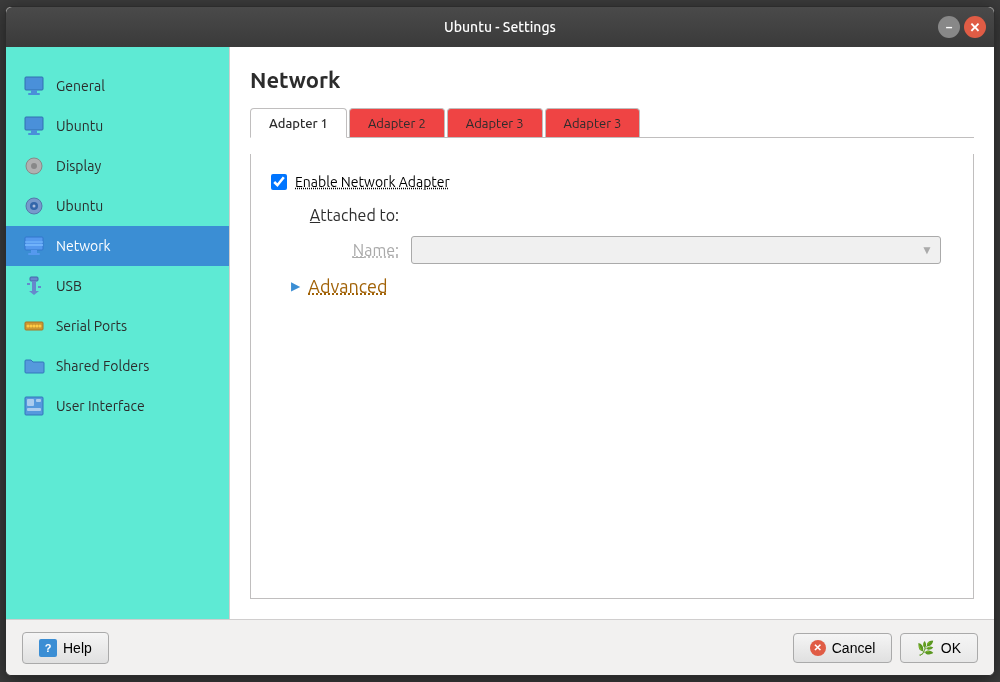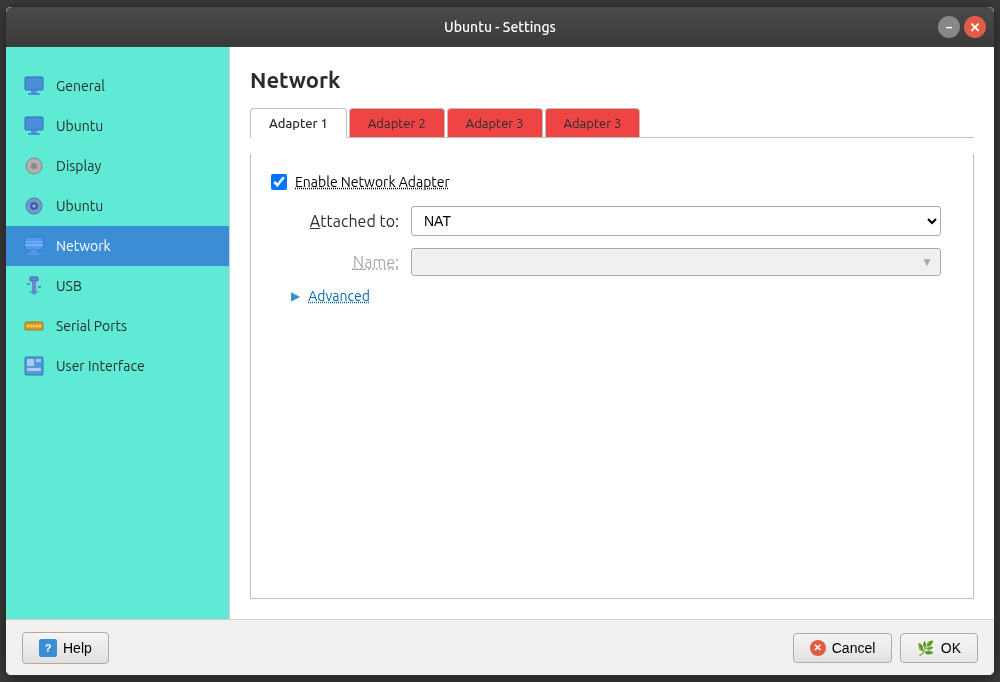--- a/index.html
+++ b/index.html
@@ -208,22 +208,22 @@
       gap: 8px;
       margin-top: 8px;
       padding-left: 20px;
     }
     .arrow-icon {
       color: #3b8ed4;
       font-size: 12px;
       cursor: pointer;
     }
     .advanced-label {
-      color: #0369a1;
-      font-size: 14px;
+      color: #a16207;
+      font-size: 18px;
       text-decoration: underline dotted;
       cursor: pointer;
     }
     .footer {
       height: 56px;
       background: #f2f1f0;
       border-top: 1px solid #d0cece;
       display: flex;
       align-items: center;
       justify-content: space-between;
@@ -379,20 +379,28 @@
             <circle cx="5" cy="11" r="1.5" fill="#ffcc44"></circle>
             <circle cx="8" cy="11" r="1.5" fill="#ffcc44"></circle>
             <circle cx="11" cy="11" r="1.5" fill="#ffcc44"></circle>
             <circle cx="14" cy="11" r="1.5" fill="#ffcc44"></circle>
             <circle cx="17" cy="11" r="1.5" fill="#ffcc44"></circle>
           </svg>
         </div>
         <span class="sidebar-label">Serial Ports</span>
       </div>
 
+      <div class="sidebar-item">
+        <div class="sidebar-icon">
+          <svg width="22" height="22" viewBox="0 0 22 22" fill="none">
+            <path d="M2 6 Q2 5 3 5 L8 5 L10 7 L20 7 Q21 7 21 8 L21 17 Q21 18 20 18 L3 18 Q2 18 2 17 Z" fill="#5599dd" stroke="#3377bb" stroke-width="1"></path>
+          </svg>
+        </div>
+        <span class="sidebar-label">Shared Folders</span>
+      </div>
 
       <div class="sidebar-item">
         <div class="sidebar-icon">
           <svg width="22" height="22" viewBox="0 0 22 22" fill="none">
             <rect x="2" y="2" width="18" height="18" rx="1" fill="#5599dd" stroke="#3377bb" stroke-width="1"></rect>
             <rect x="4" y="4" width="7" height="7" rx="1" fill="#aaccee"></rect>
             <rect x="13" y="4" width="5" height="3" rx="1" fill="#aaccee"></rect>
             <rect x="4" y="13" width="14" height="3" rx="1" fill="#aaccee"></rect>
           </svg>
         </div>
@@ -415,25 +423,20 @@
       <div class="tab-content">
 
         <div class="enable-row">
           <input type="checkbox" class="enable-checkbox" checked="" style="">
           <label class="enable-label">Enable Network Adapter</label>
         </div>
 
         <div class="form-row">
           <div class="form-label">
             <span>A</span>ttached to:
-          </div>
-          <div class="form-control">
-            <select class="dropdown">
-              <option>NAT</option>
-            </select>
           </div>
         </div>
 
         <div class="form-row">
           <div class="form-label disabled">
             <span>N</span>ame:
           </div>
           <div class="form-control">
             <div style="position:relative; display:flex; align-items:center;">
               <input type="text" class="text-input" value="" disabled="" style="">

